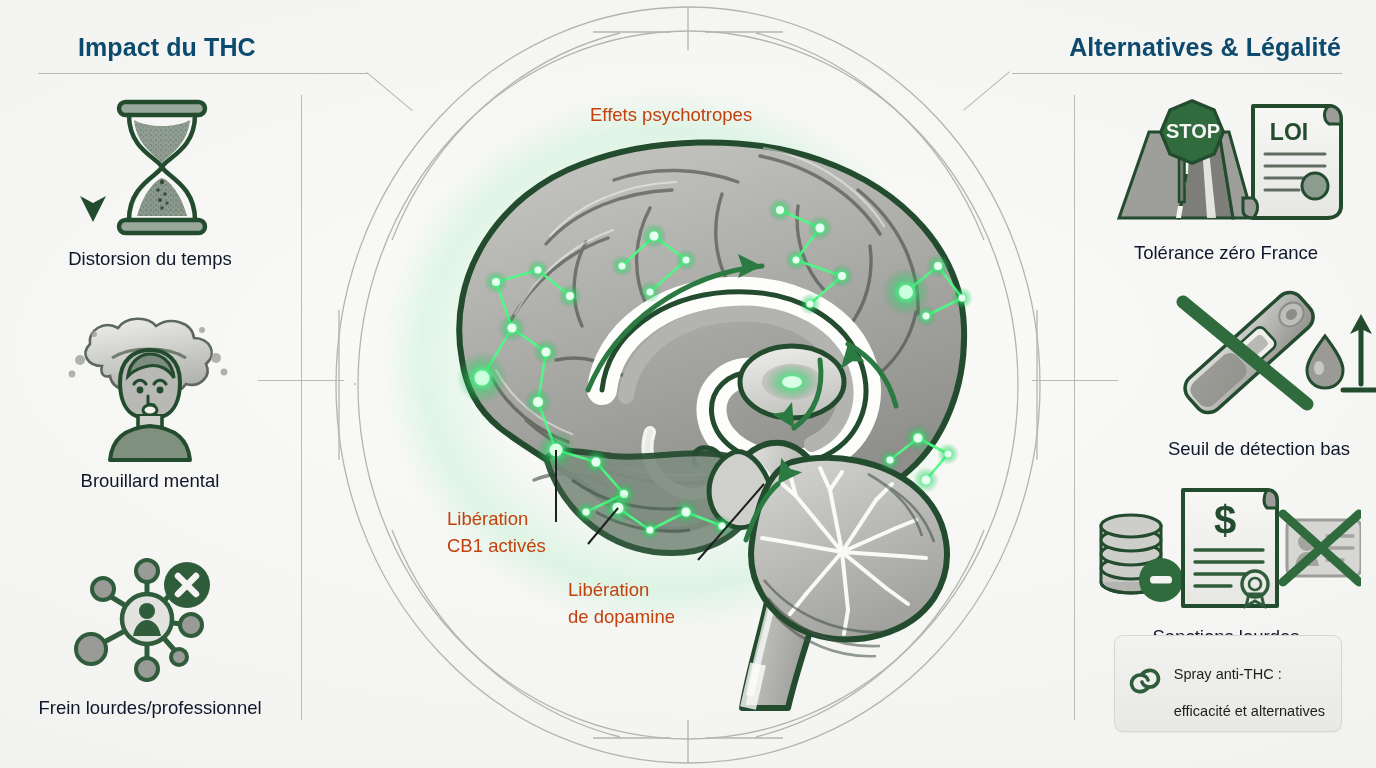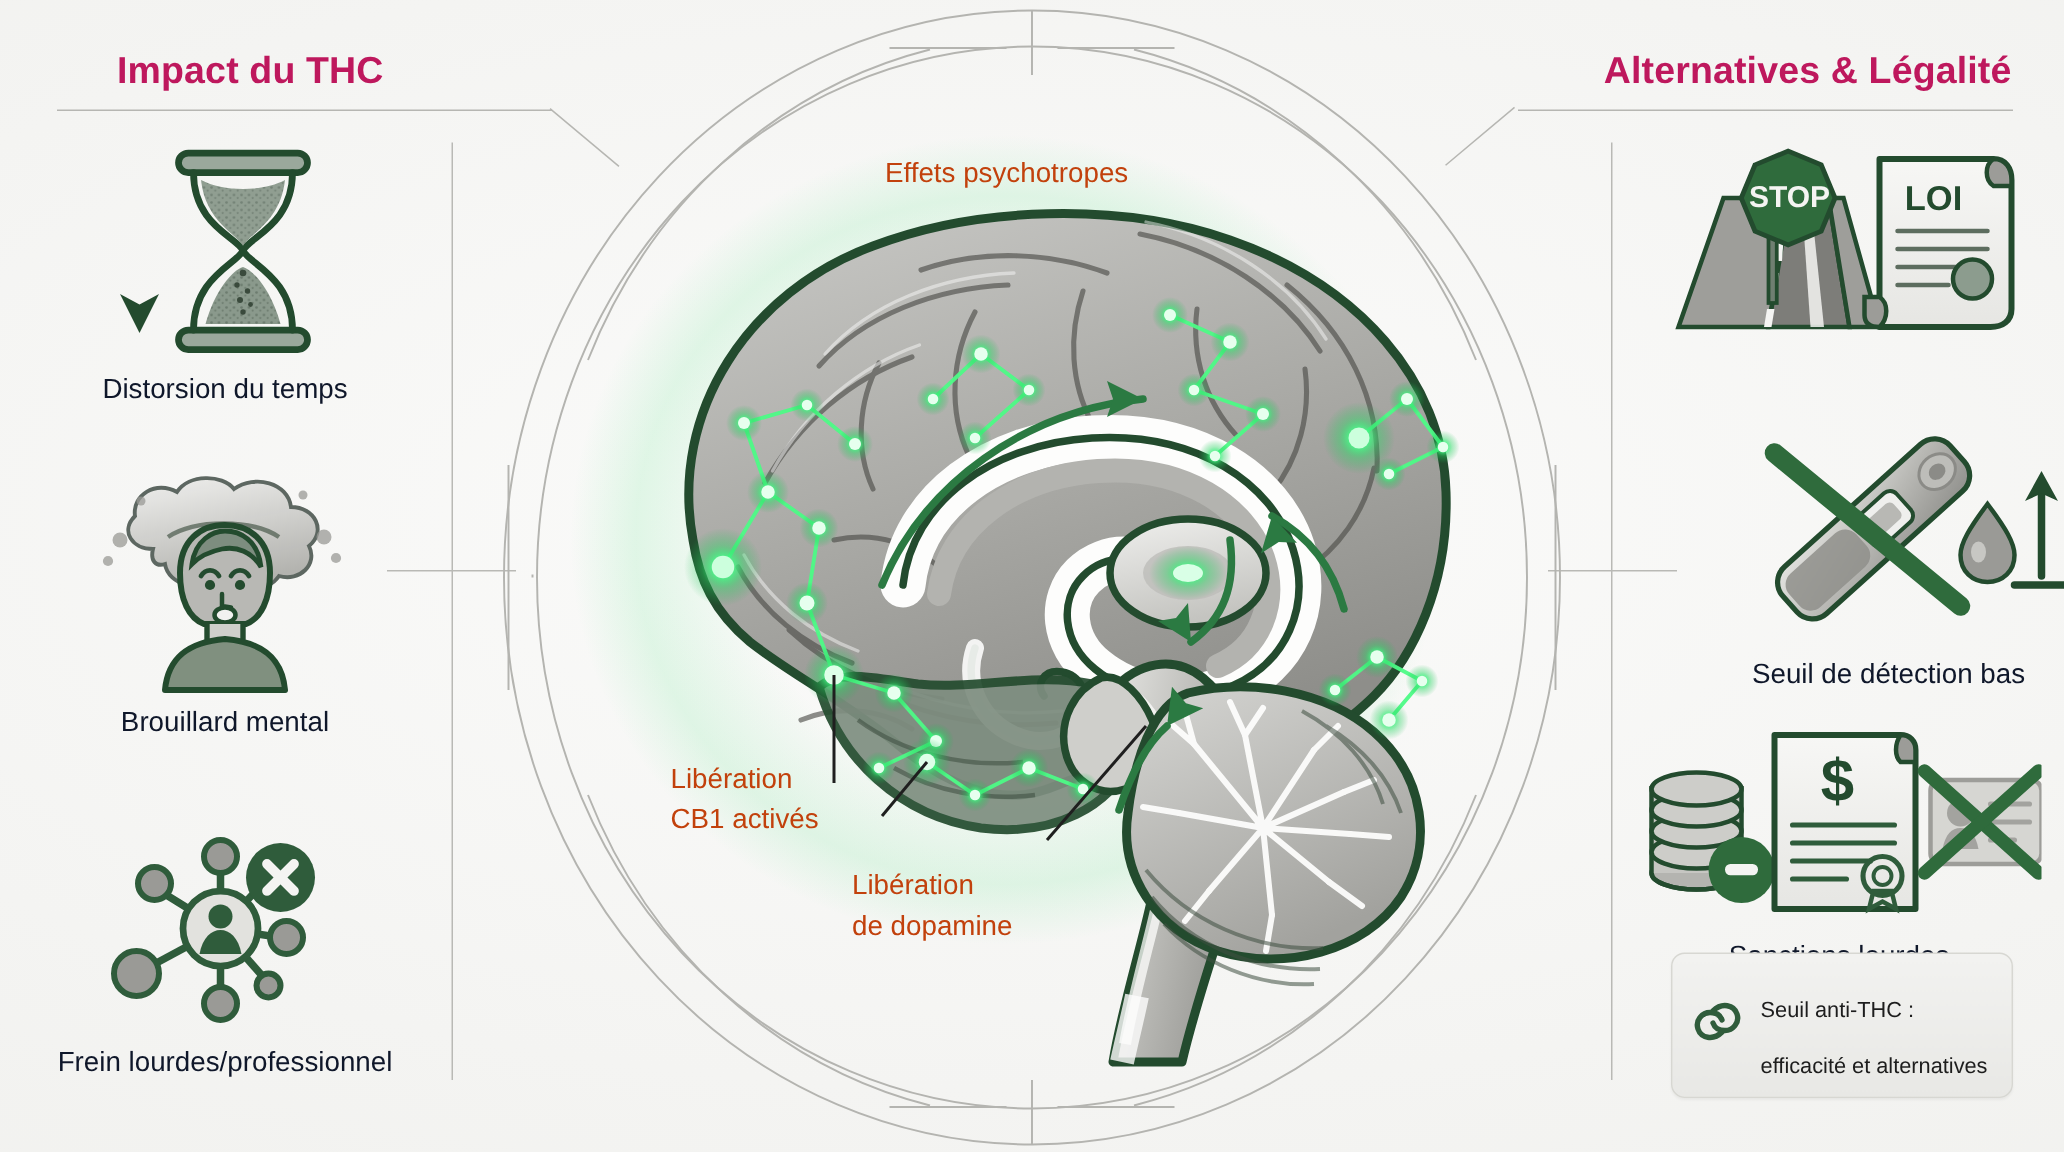--- a/index.html
+++ b/index.html
@@ -17,21 +17,21 @@
     position:absolute;inset:0;
     background:
       radial-gradient(120% 90% at 50% 45%, #fbfbfa 0%, #f4f4f2 55%, #efefec 100%);
     pointer-events:none;
   }
 
   
   .title{
     position:absolute;top:33px;
     font-size:25px;font-weight:bold;letter-spacing:.1px;
-    color:#be185d;white-space:nowrap;
+    color:#0c4a6e;white-space:nowrap;
   }
   .title.left{left:78px;}
   .title.right{right:35px;}
 
   .hrule{position:absolute;height:0;border-top:1.4px solid #b6b6b2;}
   .hrule.left{left:38px;width:330px;top:73px;}
   .hrule.right{right:34px;width:330px;top:73px;}
   .diag{position:absolute;width:60px;border-top:1.4px solid #b6b6b2;transform-origin:0 0;}
 
   
@@ -603,20 +603,21 @@
           <text x="188" y="52" font-family="'Liberation Sans',sans-serif" font-size="23" font-weight="bold" fill="#234b2e" text-anchor="middle">LOI</text>
           <g stroke="#5d6d5f" stroke-width="3" stroke-linecap="round">
             <line x1="164" y1="66" x2="224" y2="66"></line>
             <line x1="164" y1="78" x2="224" y2="78"></line>
             <line x1="164" y1="90" x2="210" y2="90"></line>
             <line x1="164" y1="102" x2="198" y2="102"></line>
           </g>
           <circle cx="214" cy="98" r="13" fill="#8c9c8e" stroke="#234b2e" stroke-width="3"></circle>
         </svg>
       </div>
+      <div class="cap">Tolérance zéro France</div>
     </div>
 
     <div class="item rt-2">
       <div class="icon">
         <svg width="240" height="150" viewBox="0 0 240 150">
 
           <g transform="rotate(-42 110 70)">
             <rect x="36" y="48" width="150" height="42" rx="14" fill="url(#metalG)" stroke="#234b2e" stroke-width="3.5"></rect>
             <rect x="40" y="54" width="60" height="30" rx="10" fill="#8f8f8b" opacity=".85"></rect>
             <rect x="104" y="56" width="34" height="26" rx="6" fill="#efefed" stroke="#234b2e" stroke-width="2.6"></rect>
@@ -698,18 +699,18 @@
   <div class="pill">
     <span>
       <svg width="34" height="30" viewBox="0 0 34 30">
         <g fill="none" stroke="#2f5c3b" stroke-width="3.6" stroke-linecap="round">
           <path d="M13 8 C19 2, 27 4, 29 10 C31 16, 26 21, 21 21 C17 21, 14 19, 13 16"></path>
           <path d="M19 22 C13 28, 5 26, 3 20 C1 14, 6 9, 11 9 C15 9, 18 11, 19 14"></path>
         </g>
       </svg>
     </span>
     <span class="ptext">
-      <span>Seuil anti-THC :</span><br>
+      <span>Spray anti-THC :</span><br>
       <span>efficacité et alternatives</span>
     </span>
   </div>
 
 </div>
 
 </body></html>

